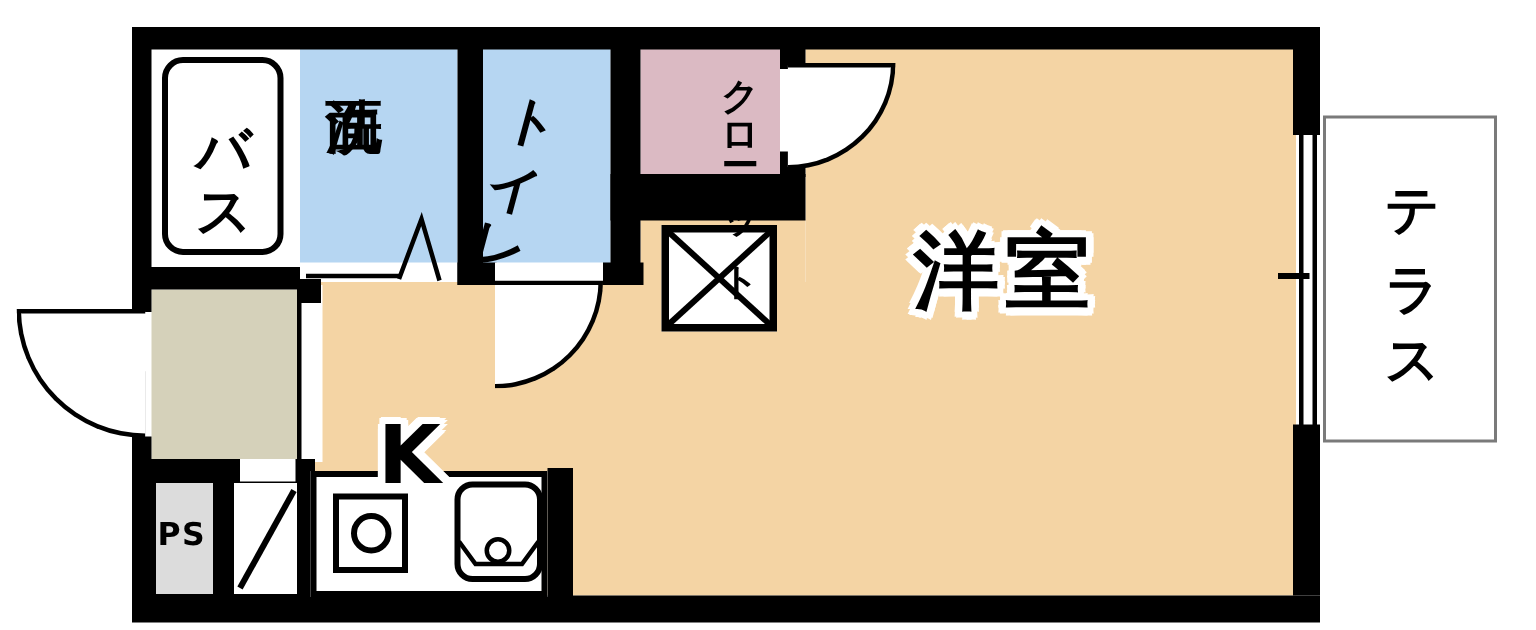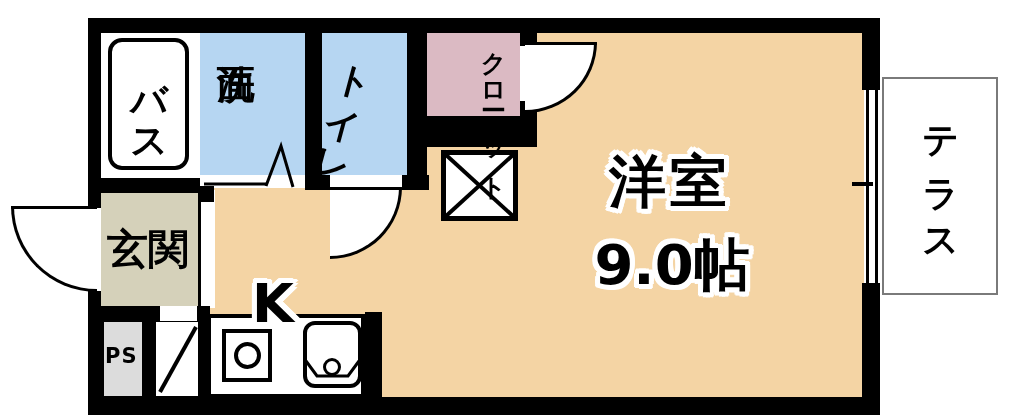--- a/index.html
+++ b/index.html
@@ -158,20 +158,18 @@
       <line x1="445" y1="154" x2="514" y2="217" stroke-width="4"></line>
       <line x1="514" y1="154" x2="445" y2="217" stroke-width="4"></line>
       <polyline points="306,361 317,376 348,376 359,361" stroke-width="3"></polyline>
     </g>
   </svg>
 
   <div class="label vtext" id="bath-label">バス</div>
   <div class="label vtext" id="washroom-label">洗面</div>
   <div class="label vtext" id="toilet-label">トイレ</div>
   <div class="label vtext" id="closet-label">クローゼット</div>
-  <div class="label" id="genkan-label">玄関</div>
   <div class="label outline" id="k-label">K</div>
   <div class="label outline" id="main-room-label">洋室</div>
-  <div class="label outline" id="main-room-size">9.0帖</div>
   <div class="label vtext" id="terrace-label">テラス</div>
   <div class="label" id="ps-label">PS</div>
 
 </div>
 
 </body></html>

